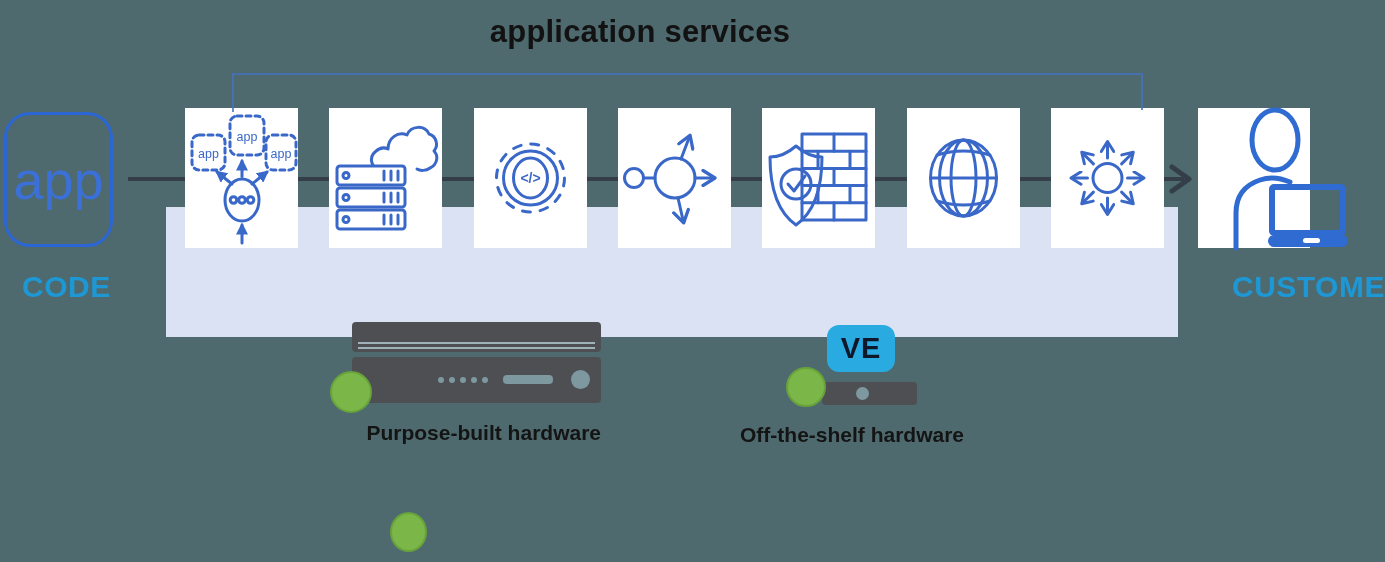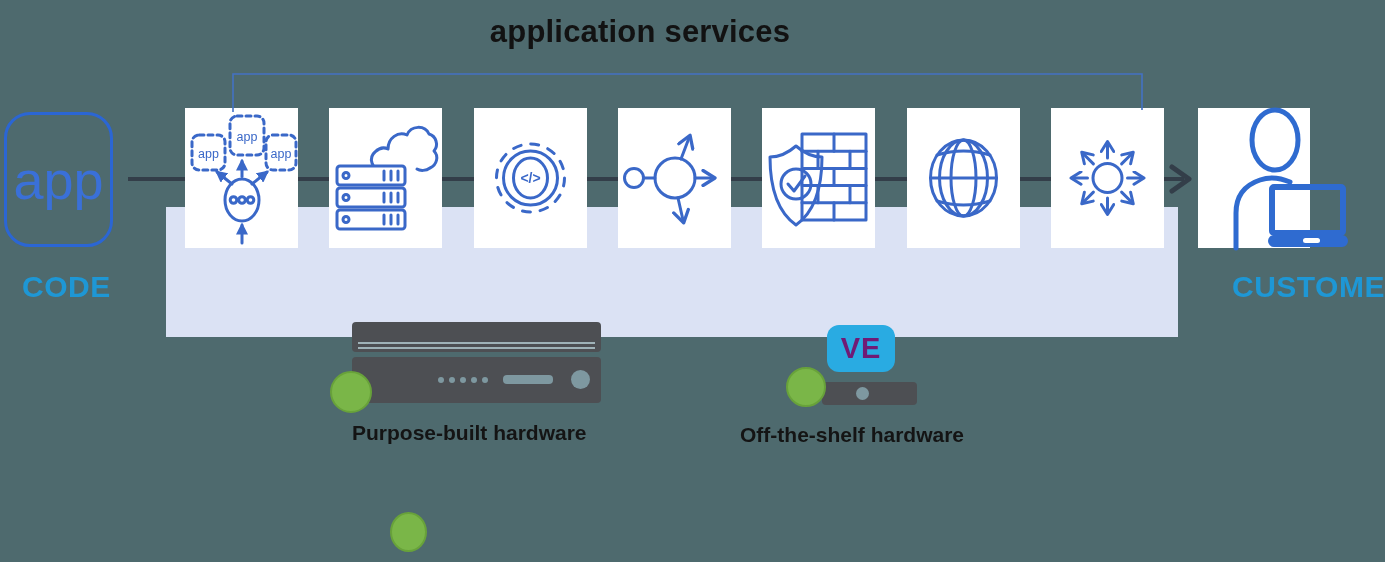--- a/index.html
+++ b/index.html
@@ -44,25 +44,25 @@
 
   .hwgroup { position:absolute; z-index:4; }
   .hw-dark { position:absolute; background:#4d4f53; border-radius:4px; }
   .hw-line { position:absolute; height:2px; background:#9fb2b8; left:6px; right:6px; }
   .hw-led  { position:absolute; width:6px; height:6px; border-radius:50%; background:#7e98a0; }
   .hw-slot { position:absolute; width:50px; height:9px; border-radius:4px; background:#7e98a0; }
   .hw-pwr  { position:absolute; border-radius:50%; background:#7e98a0; }
   .green-dot { position:absolute; background:#7ab648; border:2px solid #68a23a;
                border-radius:50%; z-index:5; }
   .hw-label { position:absolute; font-size:21px; font-weight:600; color:#141414;
-              text-align:left; white-space:nowrap; }
+              text-align:right; white-space:nowrap; }
 
   .ve-badge { position:absolute; background:#29abe2; border-radius:12px;
               display:flex; align-items:center; justify-content:center; }
-  .ve-badge span { color:#701a75; font-weight:bold; font-size:29px; letter-spacing:1px; }
+  .ve-badge span { color:#0f172a; font-weight:bold; font-size:29px; letter-spacing:1px; }
 
   .legend { position:absolute; left:390px; top:512px; z-index:4; display:flex; align-items:center; }
   .legend .green-dot { position:static; width:33px; height:36px; }
   .legend-text { margin-left:18px; font-size:20px; font-weight:600; color:#141414; white-space:nowrap; }
 </style>
 </head>
 <body>
 
 <svg width="0" height="0" style="position:absolute" aria-hidden="true">
   <defs>

